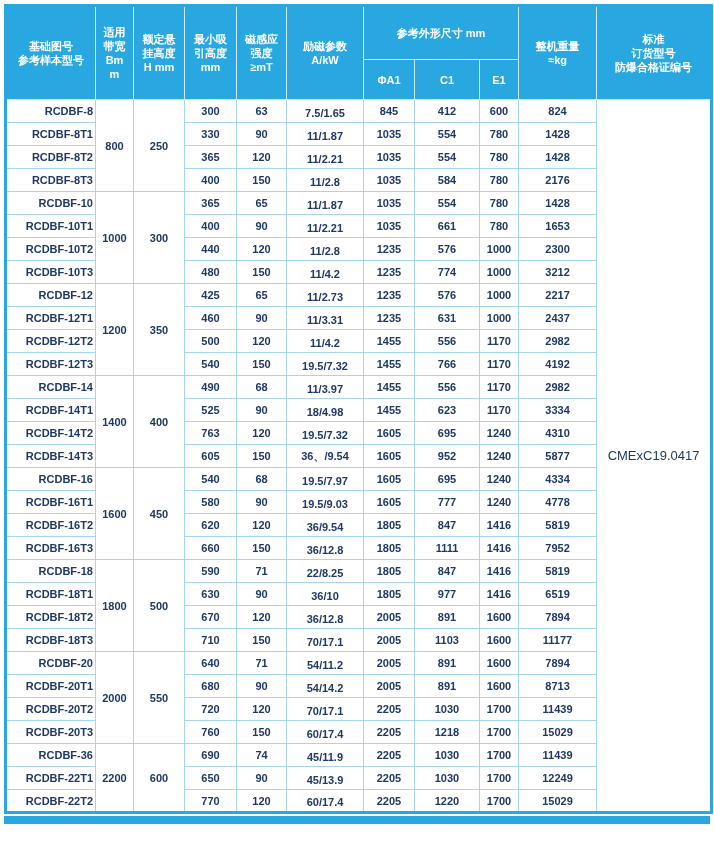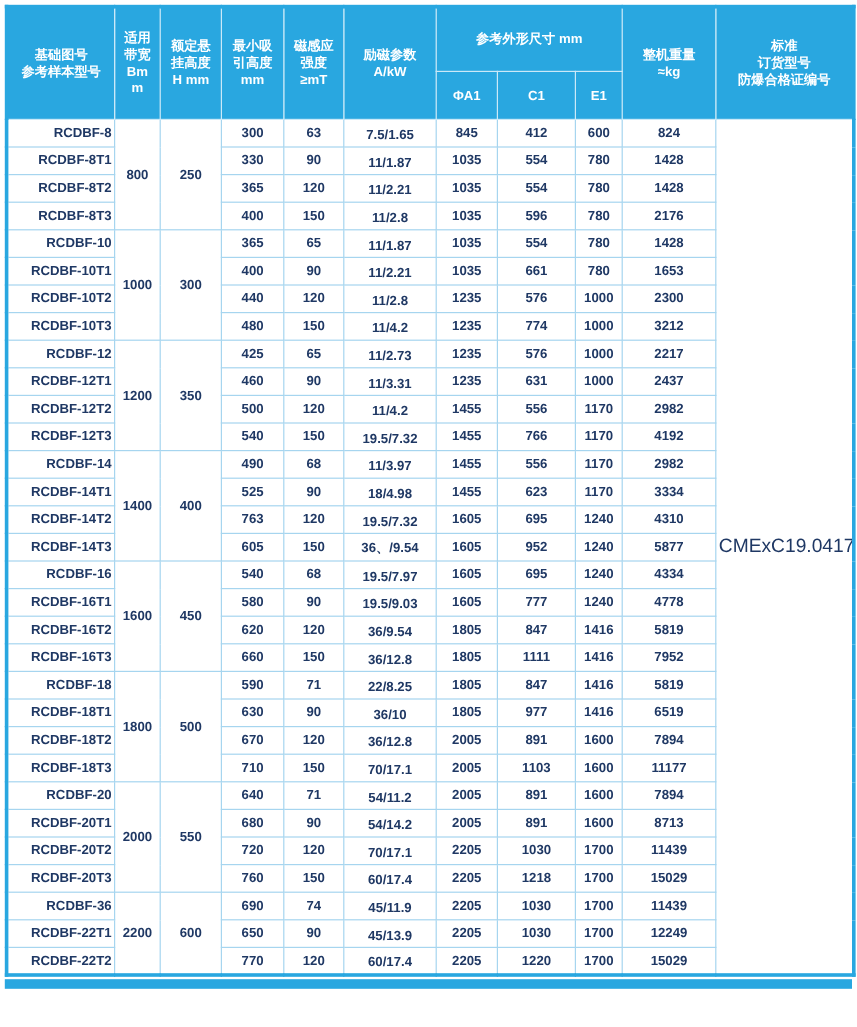--- a/index.html
+++ b/index.html
@@ -54,21 +54,21 @@
     text-align:right;
     padding-left:7px;
   }
   tbody td.exc{
     vertical-align:bottom;
     padding-bottom:3px;
     margin-left:34px;
   }
   tbody td.cert{
     font-weight:normal;
-    font-size:16px;
+    font-size:13px;
     text-align:center;
   }
   .cutoff-strip{
     width:706px;
     height:8px;
     margin-top:2px;
     background:var(--header-bg);
   }
 </style>
 </head>
@@ -154,21 +154,21 @@
           <td>554</td>
           <td>780</td>
           <td>1428</td>
         </tr>
         <tr>
           <td class="model">RCDBF-8T3</td>
           <td>400</td>
           <td>150</td>
           <td class="exc">11/2.8</td>
           <td>1035</td>
-          <td>596</td>
+          <td>584</td>
           <td>780</td>
           <td>2176</td>
         </tr>
         <tr>
           <td class="model">RCDBF-10</td>
           <td rowspan="4">1000</td>
           <td rowspan="4">300</td>
           <td>365</td>
           <td>65</td>
           <td class="exc">11/1.87</td>

